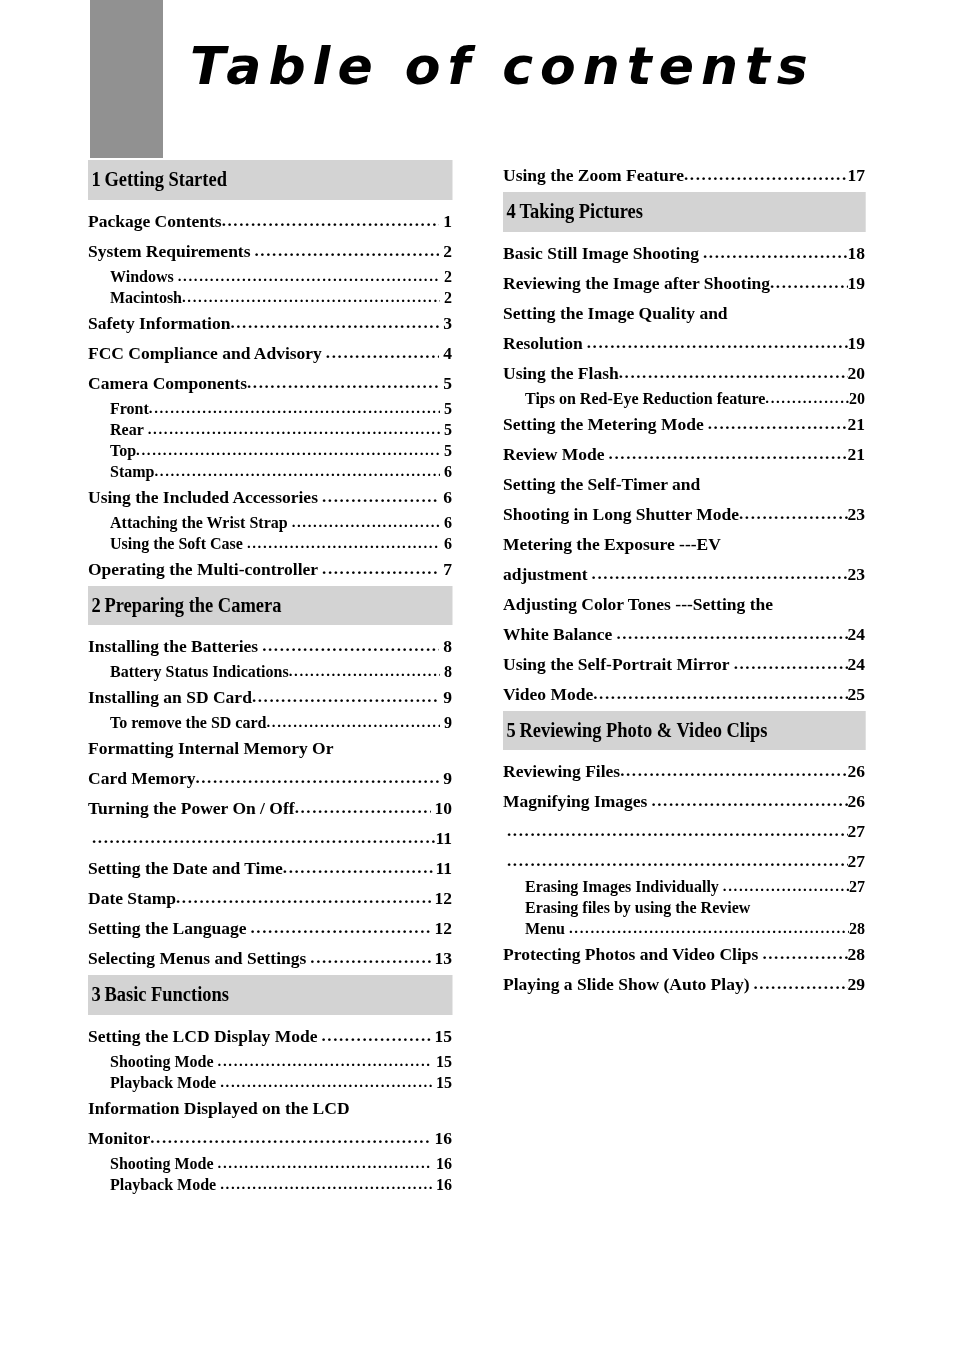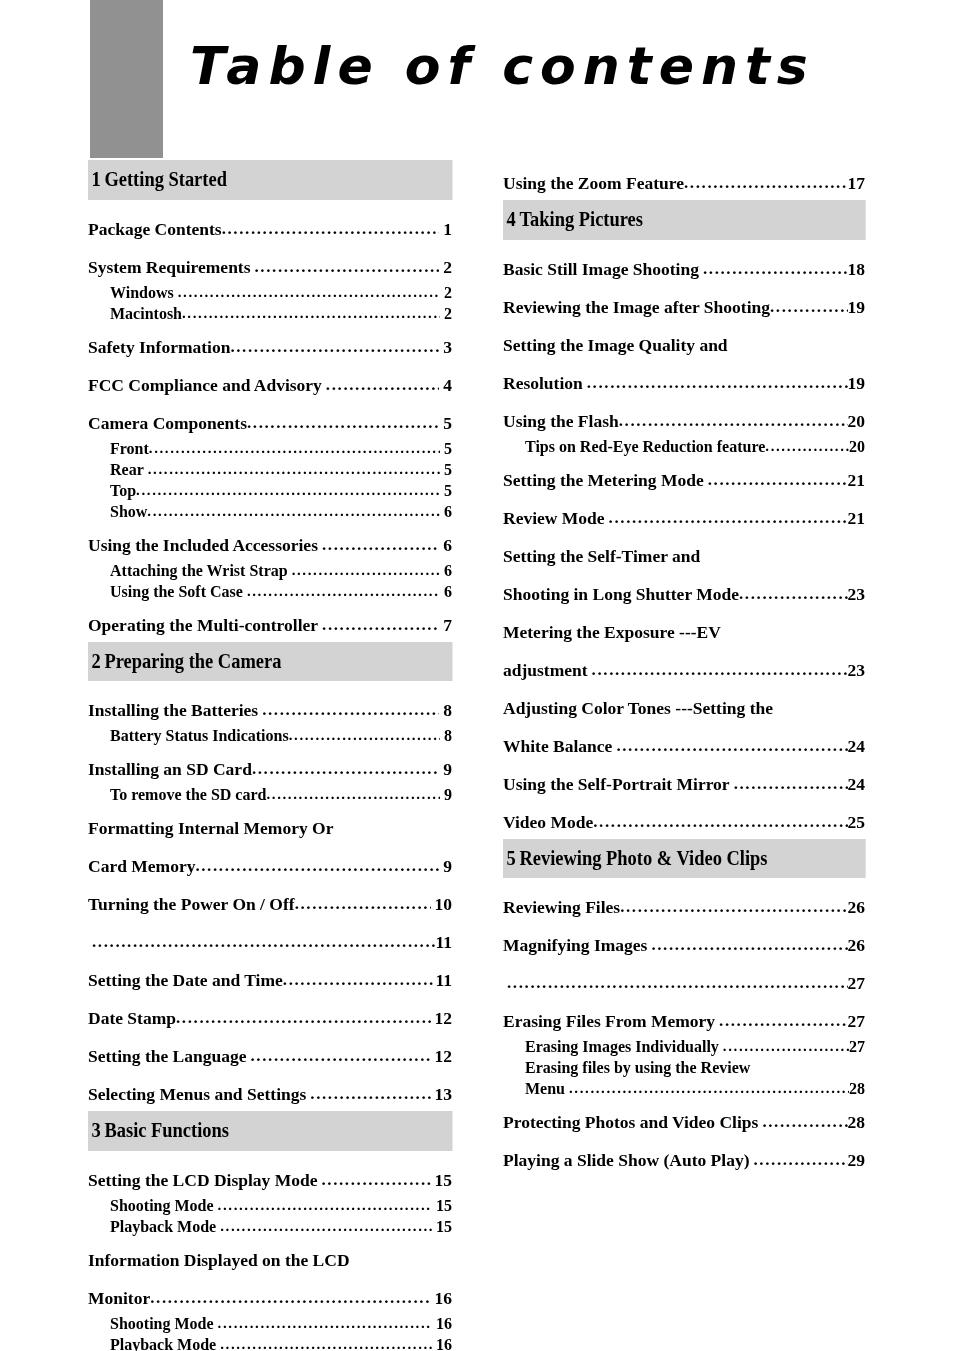--- a/index.html
+++ b/index.html
@@ -103,21 +103,20 @@
     white-space: nowrap;
     text-align: right;
   }
 
   
   .lvl1 {
     font-weight: bold;
     font-size: 17.5px;
     height: 30px;
     line-height: 30px;
-    margin-top: 8px;
   }
   .lvl1 .leader { font-size: 17px; position: relative; top: -1px; }
 
   
   .lvl2 {
     font-weight: bold;
     font-size: 16px;
     height: 21px;
     line-height: 21px;
     padding-left: 22px;
@@ -188,21 +187,21 @@
         <span class="label">Rear</span>
         <span class="leader"></span>
         <span class="pageno">5</span>
       </div>
       <div class="entry lvl2 tight gapnum">
         <span class="label">Top</span>
         <span class="leader"></span>
         <span class="pageno">5</span>
       </div>
       <div class="entry lvl2 tight gapnum">
-        <span class="label">Show</span>
+        <span class="label">Stamp</span>
         <span class="leader"></span>
         <span class="pageno">6</span>
       </div>
       <div class="entry lvl1 gapped gapnum">
         <span class="label">Using the Included Accessories</span>
         <span class="leader"></span>
         <span class="pageno">6</span>
       </div>
       <div class="entry lvl2 gapped gapnum">
         <span class="label">Attaching the Wrist Strap</span>
@@ -408,21 +407,20 @@
       <div class="entry lvl1 gapped">
         <span class="label">Magnifying Images</span>
         <span class="leader"></span>
         <span class="pageno">26</span>
       </div>
       <div class="entry lvl1 gapped">
         <span class="leader"></span>
         <span class="pageno">27</span>
       </div>
       <div class="entry lvl1 gapped">
-        <span class="label">Erasing Files From Memory</span>
         <span class="leader"></span>
         <span class="pageno">27</span>
       </div>
       <div class="entry lvl2 gapped">
         <span class="label">Erasing Images Individually</span>
         <span class="leader"></span>
         <span class="pageno">27</span>
       </div>
       <div class="entry lvl2 noleader tight">
         <span class="label">Erasing files by using the Review</span>

